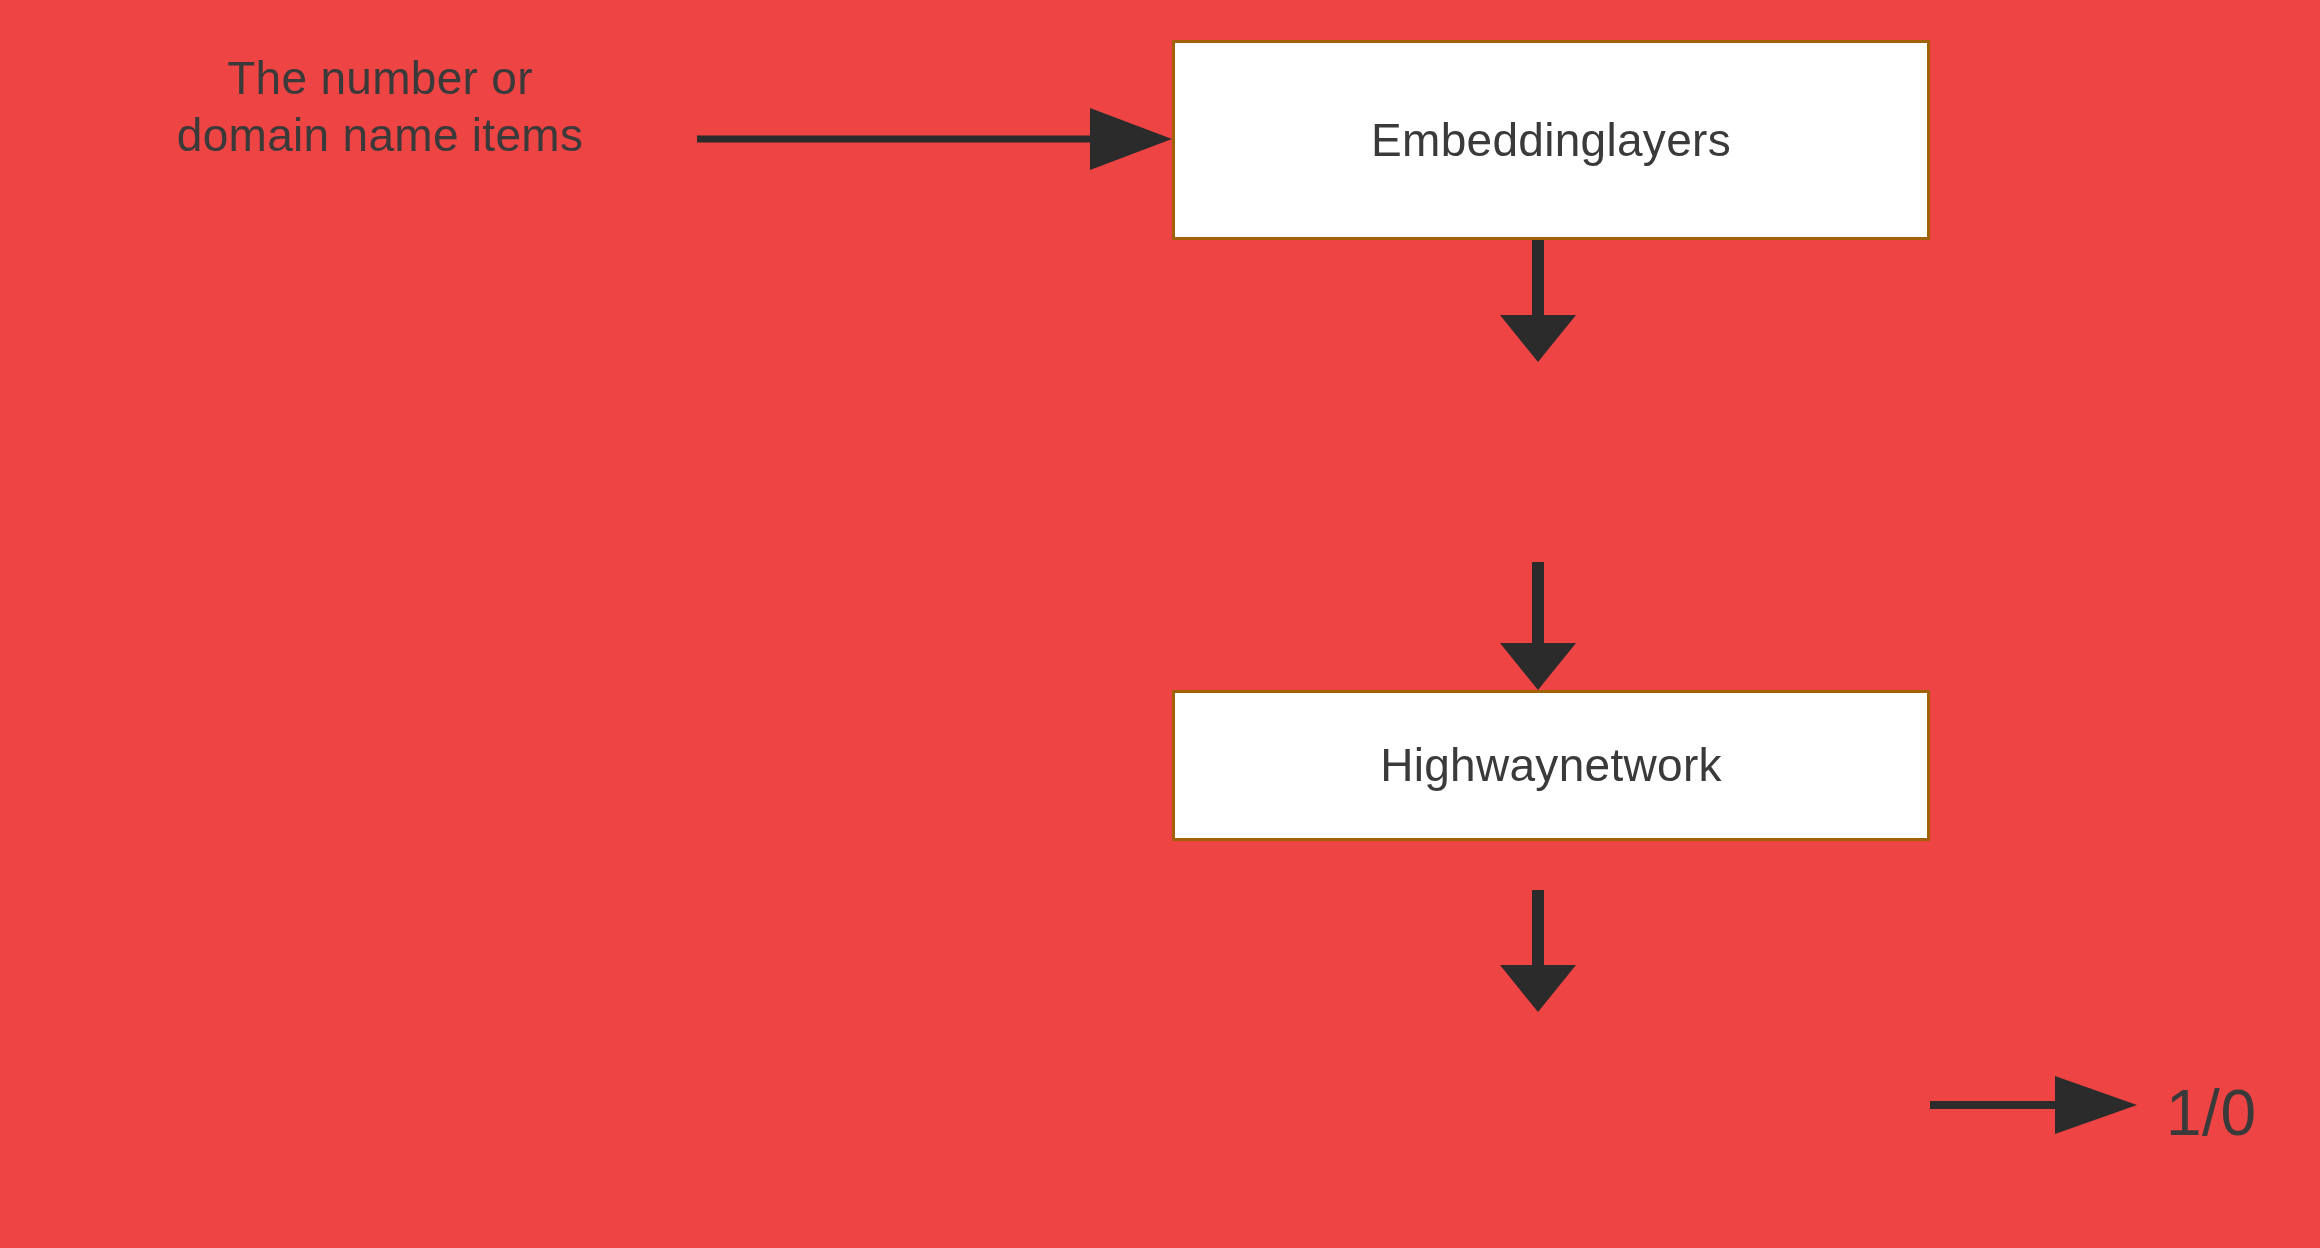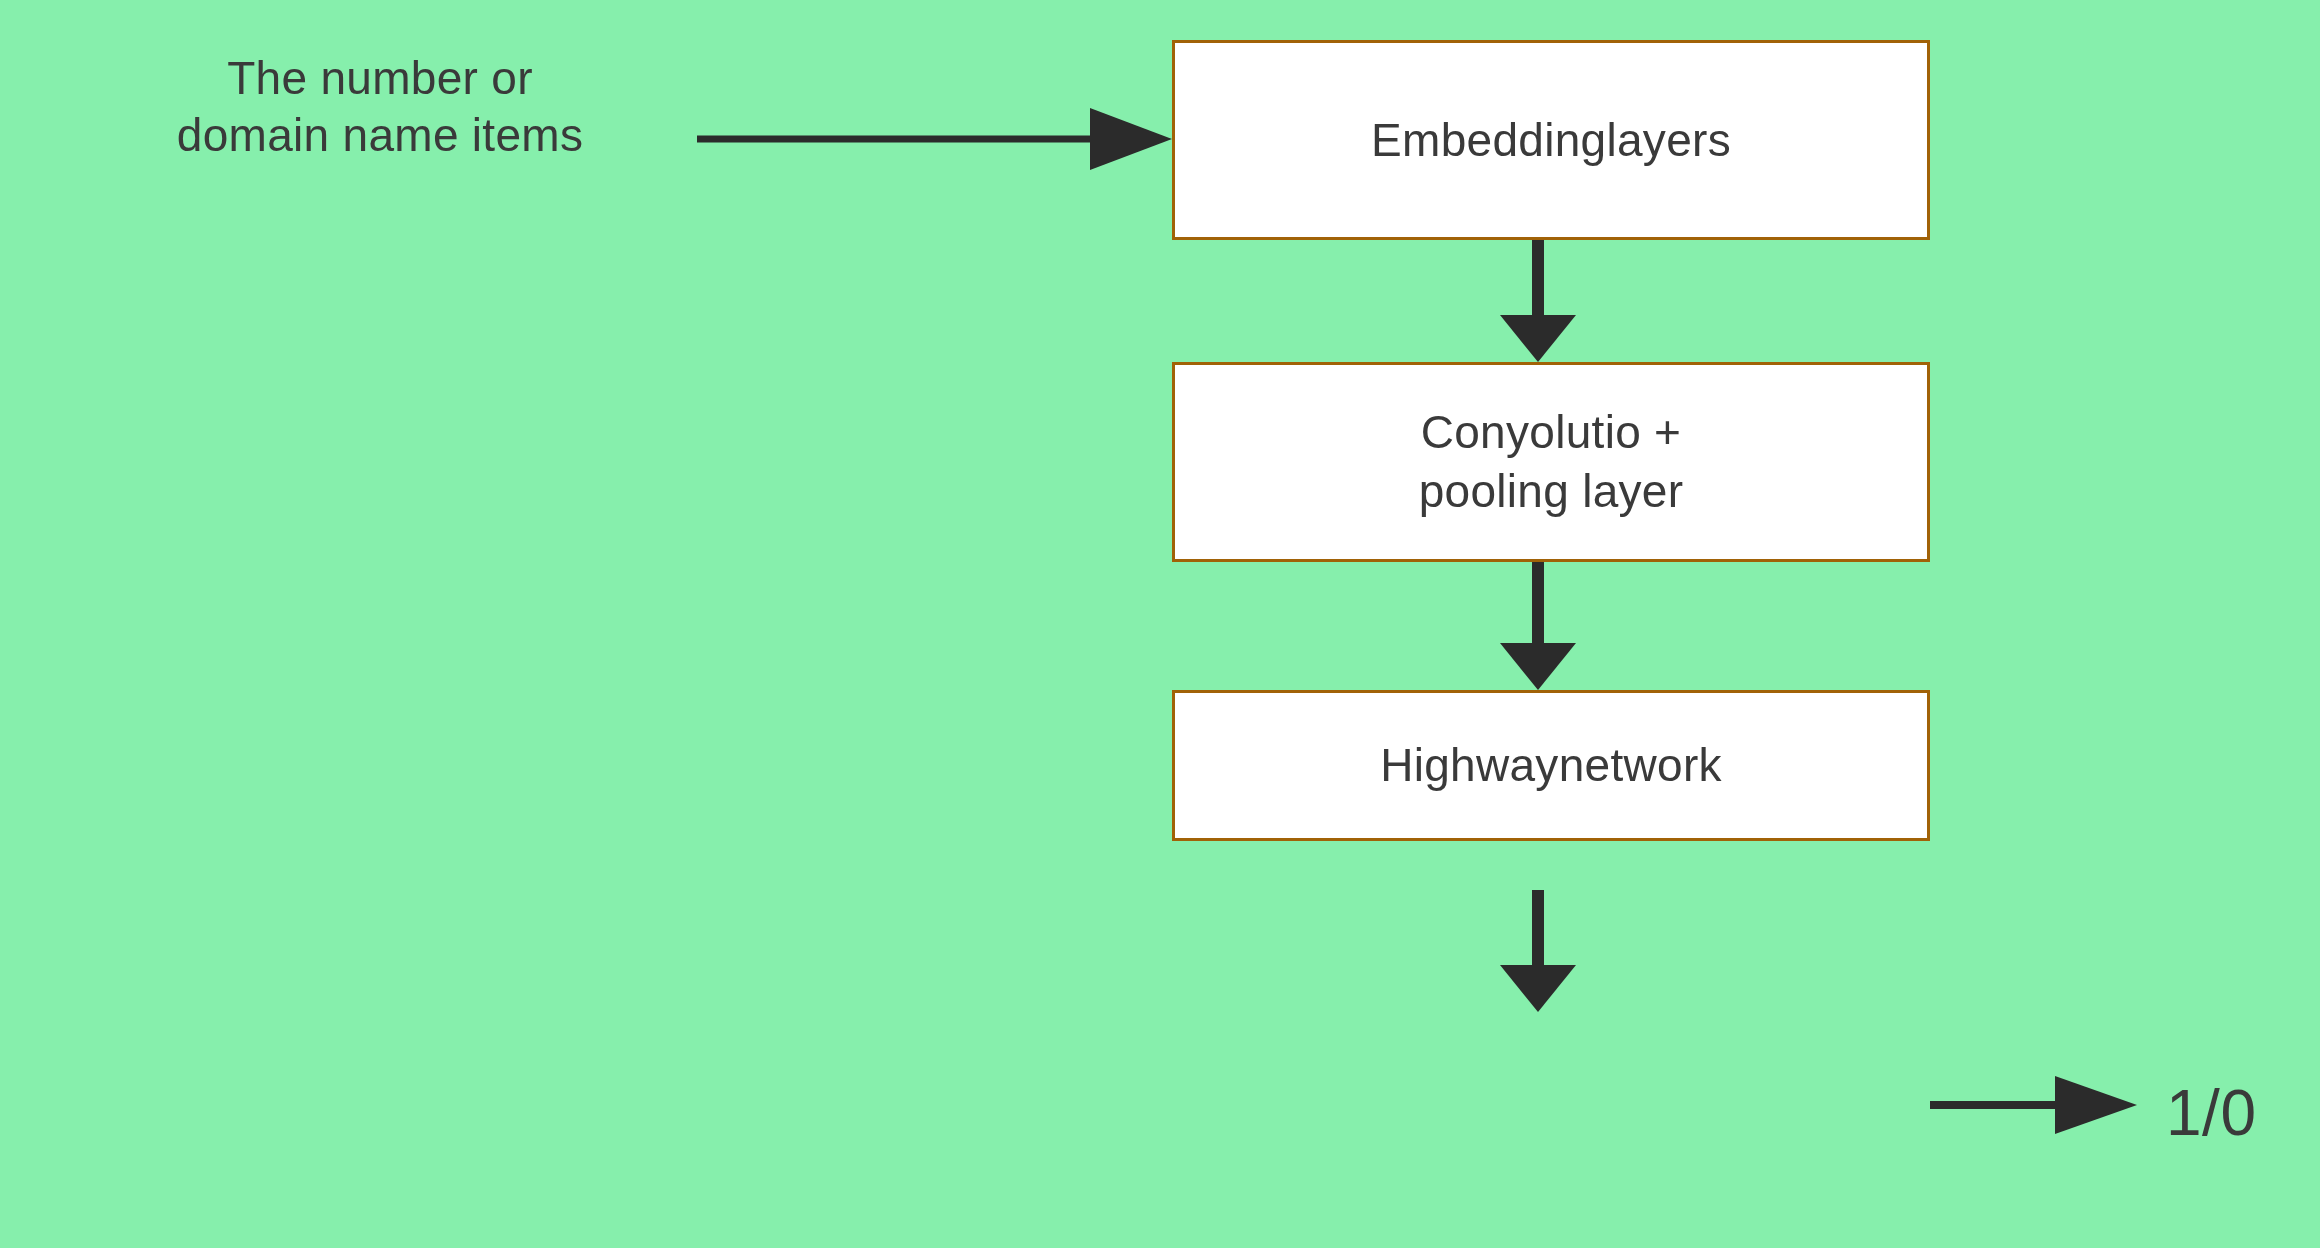--- a/index.html
+++ b/index.html
@@ -7,21 +7,21 @@
     padding: 0;
     background: #ffffff;
   }
   body {
     font-family: "Liberation Sans", sans-serif;
   }
   #canvas {
     position: relative;
     width: 2320px;
     height: 1248px;
-    background: #86efac;
+    background: #ef4444;
     overflow: hidden;
   }
   #diagram-svg {
     position: absolute;
     left: 0;
     top: 0;
     width: 2320px;
     height: 1248px;
     display: block;
   }
@@ -96,24 +96,20 @@
     </g>
   </svg>
 
   <div class="free-label" style="left:60px; top:50px; width:640px;">The number or
 domain name items</div>
 
   <div class="node-box" style="left:1172px; top:40px; width:758px; height:200px;">
     <span class="node-label">Embeddinglayers</span>
   </div>
 
-  <div class="node-box" style="left:1172px; top:362px; width:758px; height:200px;">
-    <span class="node-label">Conyolutio +
-pooling layer</span>
-  </div>
 
   <div class="node-box" style="left:1172px; top:690px; width:758px; height:151px;">
     <span class="node-label">Highwaynetwork</span>
   </div>
 
 
   <div class="io-label" style="left:2166px; top:1078px;">1/0</div>
 
 </div>
 

